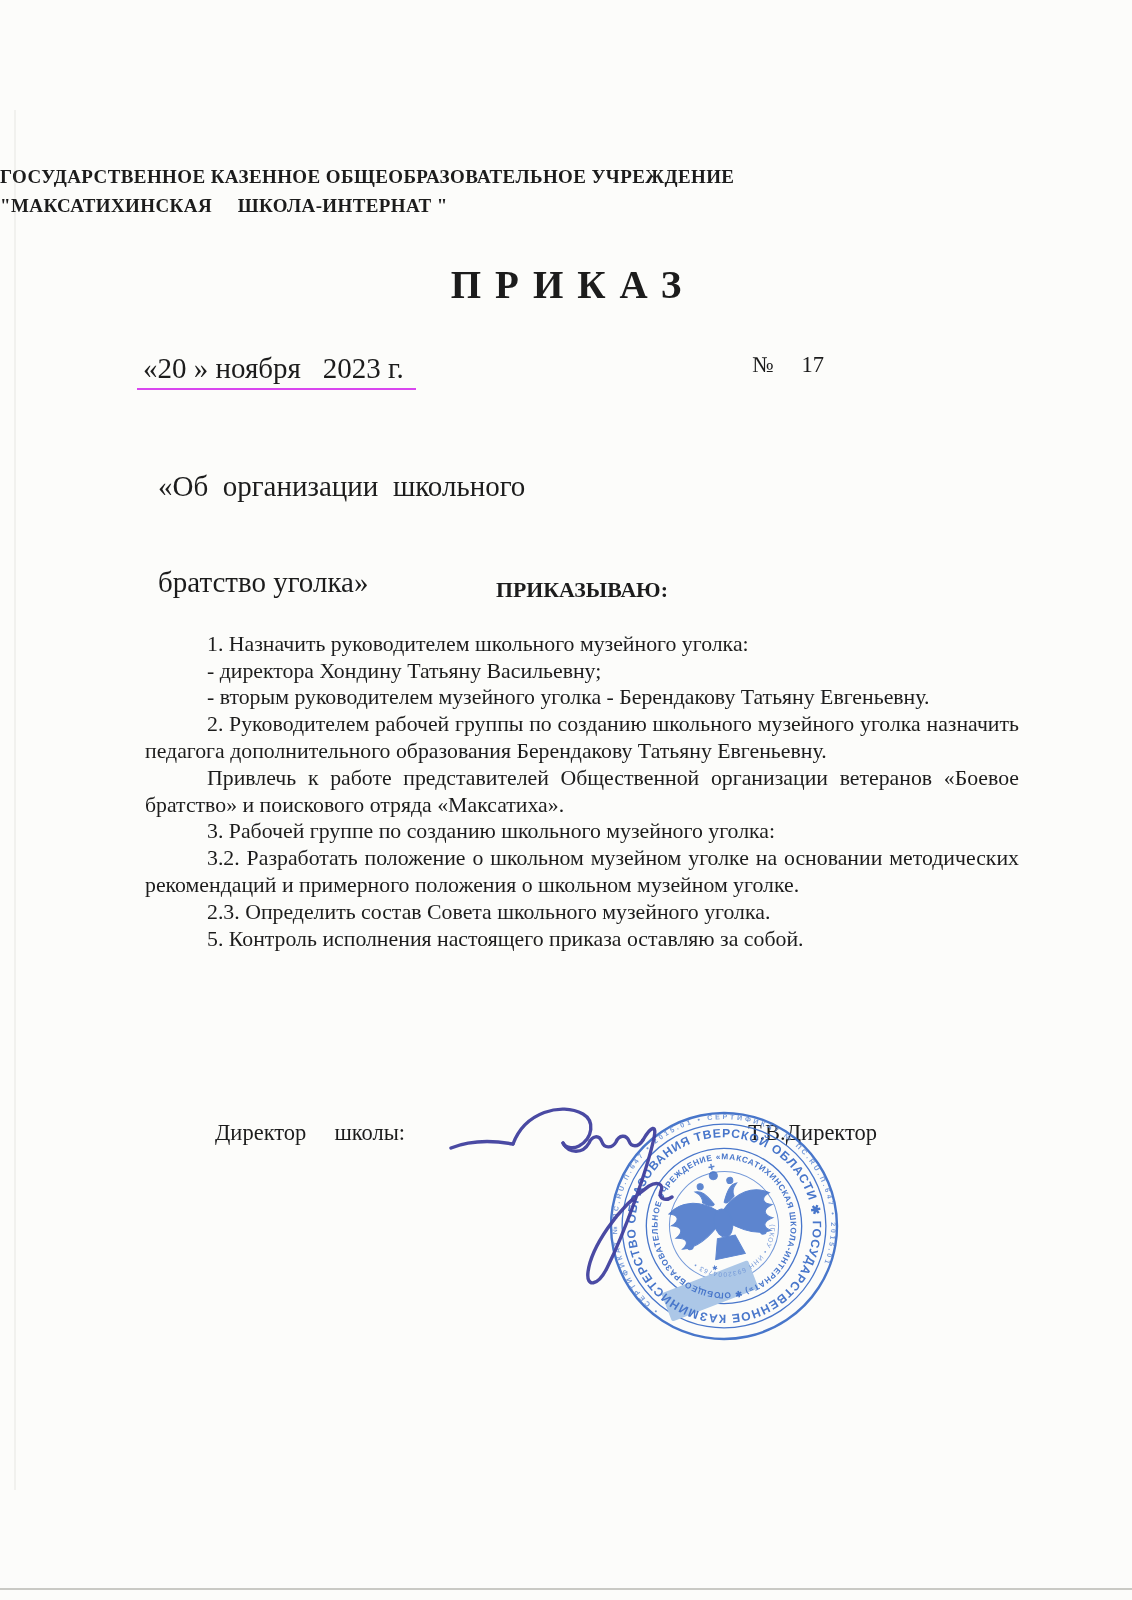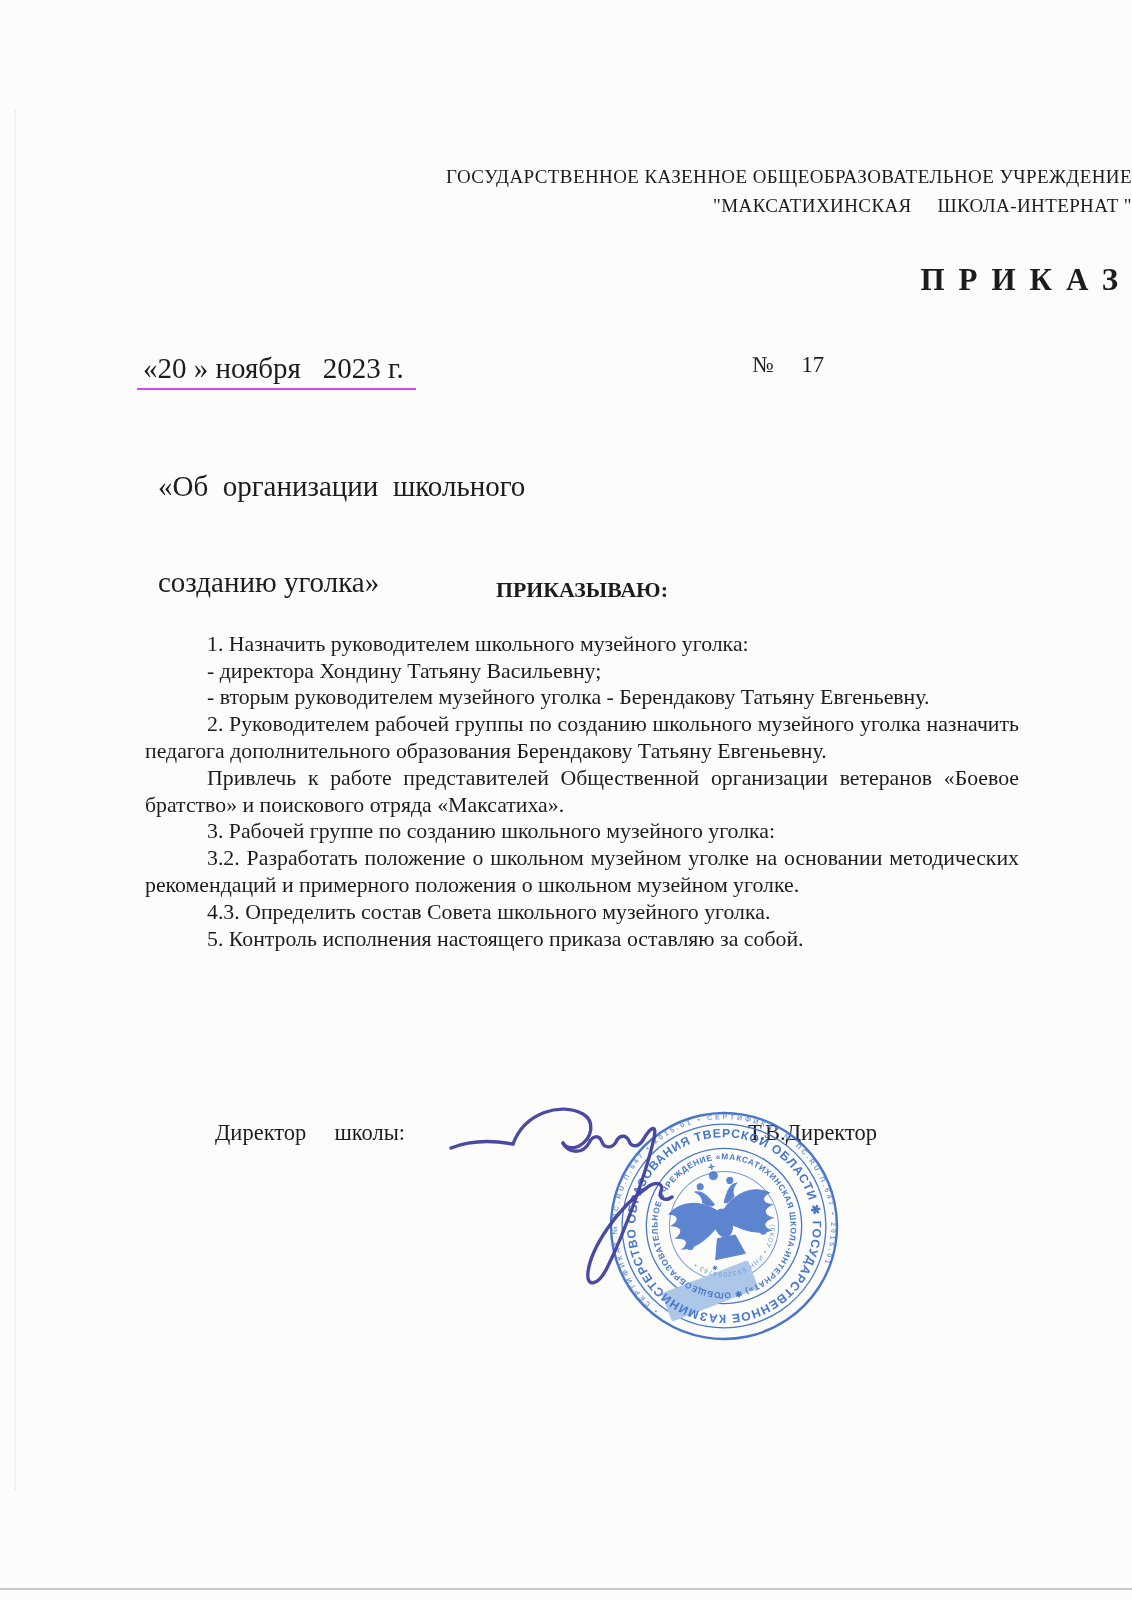--- a/index.html
+++ b/index.html
@@ -2,25 +2,25 @@
 <html lang="ru"><head>
 <meta charset="utf-8">
 <style>
   * { margin:0; padding:0; box-sizing:border-box; }
   html,body { background:#fcfcfa; }
   .page {
     position:relative; width:1132px; height:1600px; margin:0 auto;
     background:#fcfcfa; color:#1c1c1c; overflow:hidden;
     font-family:"Liberation Serif", serif;
   }
-  .header { position:absolute; top:166px; left:0; width:100%; text-align:right;
-            font-weight:normal; font-size:19px; letter-spacing:.4px; }
+  .header { position:absolute; top:166px; left:0; width:100%; text-align:left;
+            font-weight:bold; font-size:19px; letter-spacing:.4px; }
   .header .l2 { margin-top:7px; white-space:pre; }
-  .doc-title { position:absolute; top:262px; left:0; width:100%; text-align:right;
-               font-size:31px; font-weight:bold; letter-spacing:14px; text-indent:14px; }
+  .doc-title { position:absolute; top:262px; left:0; width:100%; text-align:center;
+               font-size:39px; font-weight:bold; letter-spacing:14px; text-indent:14px; }
   .meta-date { position:absolute; left:137px; top:352px; font-size:29px; white-space:pre;
                border-bottom:2px solid #d946ef; padding:0 12px 3px 6px; }
   .meta-number { position:absolute; left:752px; top:352px; font-size:22.5px; }
   .meta-number .num { margin-left:28px; }
   .subject { position:absolute; left:158px; top:406px; font-size:29px;
              line-height:32px; white-space:pre; }
   .body { position:absolute; left:145px; top:560px; width:874px;
           font-size:21.8px; line-height:26.8px; text-align:justify; }
   .body p { text-indent:62px; margin:0; }
   .body p.resolution { text-align:center; text-indent:0; margin:17px 0 27px;font-weight:bold; }
@@ -45,33 +45,33 @@
     <div class="l2">"МАКСАТИХИНСКАЯ     ШКОЛА-ИНТЕРНАТ "</div>
   </div>
 
   <div class="doc-title">ПРИКАЗ</div>
 
   <span class="meta-date">«20 » ноября   2023 г.</span>
   <span class="meta-number"><span>№</span><span class="num">17</span></span>
 
   <div class="subject">
     <div>«Об  организации  школьного</div>
-    <div>созданию уголка»</div>
+    <div>братство уголка»</div>
   </div>
 
   <div class="body">
     <p class="resolution">ПРИКАЗЫВАЮ:</p>
     <p>1. Назначить руководителем  школьного  музейного уголка:</p>
     <p>- директора  Хондину  Татьяну Васильевну;</p>
     <p>- вторым  руководителем музейного  уголка - Берендакову  Татьяну  Евгеньевну.</p>
     <p>2. Руководителем рабочей группы по созданию школьного музейного  уголка назначить педагога дополнительного образования Берендакову Татьяну Евгеньевну.</p>
     <p>Привлечь к работе  представителей  Общественной  организации ветеранов «Боевое братство» и  поискового отряда «Максатиха».</p>
     <p>3. Рабочей группе по созданию школьного музейного уголка:</p>
     <p>3.2. Разработать положение о школьном музейном  уголке на основании методических рекомендаций и примерного положения о школьном музейном уголке.</p>
-    <p>4.3. Определить состав Совета школьного музейного уголка.</p>
+    <p>2.3. Определить состав Совета школьного музейного уголка.</p>
     <p>5. Контроль исполнения настоящего приказа оставляю за собой.</p>
   </div>
 
   <span class="sig-label">Директор     школы:</span>
   <span class="sig-name">Т.В.Директор</span>
 
   <svg class="signature-svg" width="265" height="215" viewBox="0 0 265 215">
     <g fill="none" stroke="#41419f" stroke-width="3.4" stroke-linecap="round" opacity=".95">
       <path d="M14,52 C34,44 54,44 76,48"></path>
       <path d="M76,48 C88,16 124,6 146,18 C158,25 156,42 142,50 C136,53 128,52 126,47"></path>

